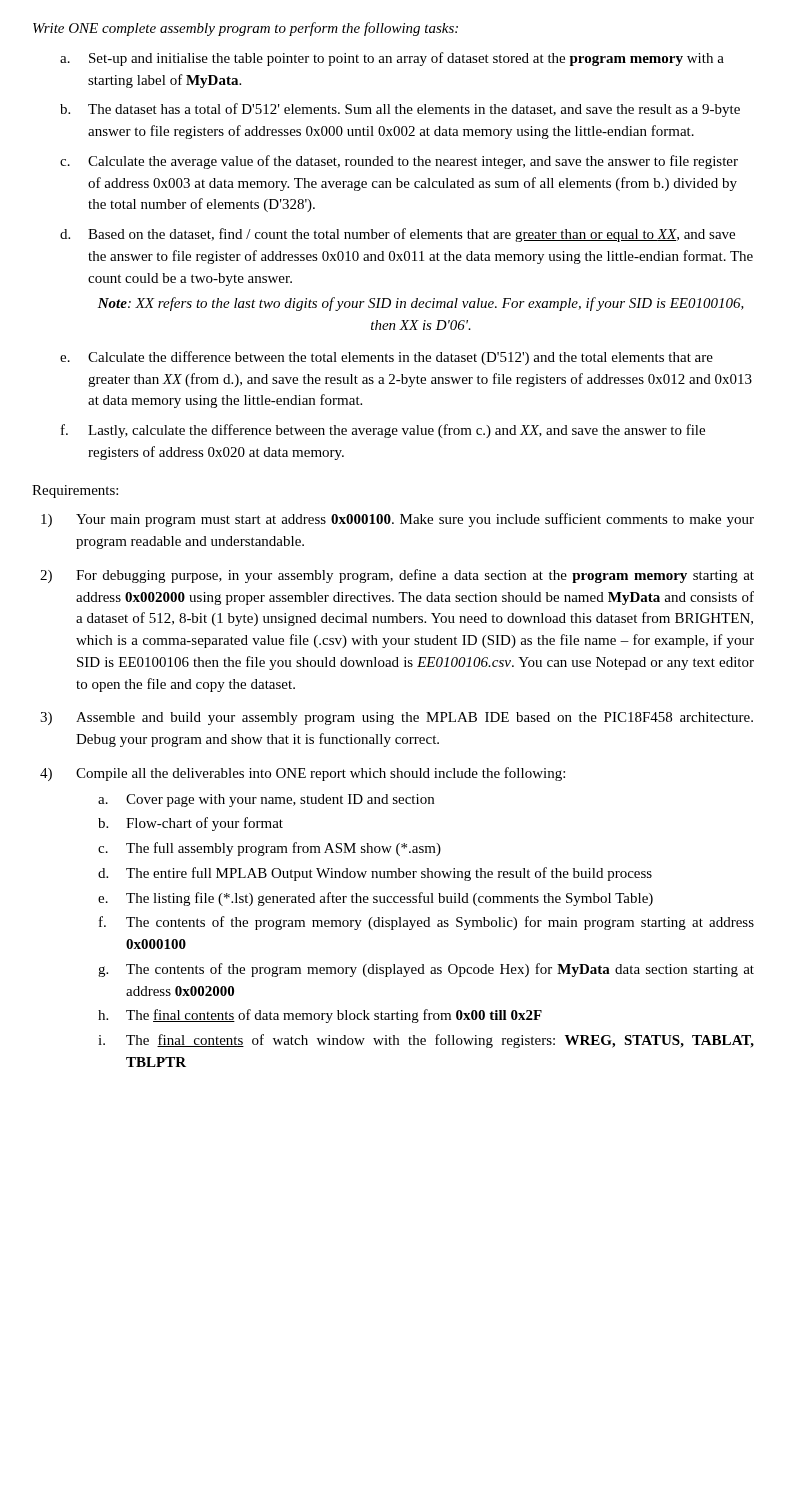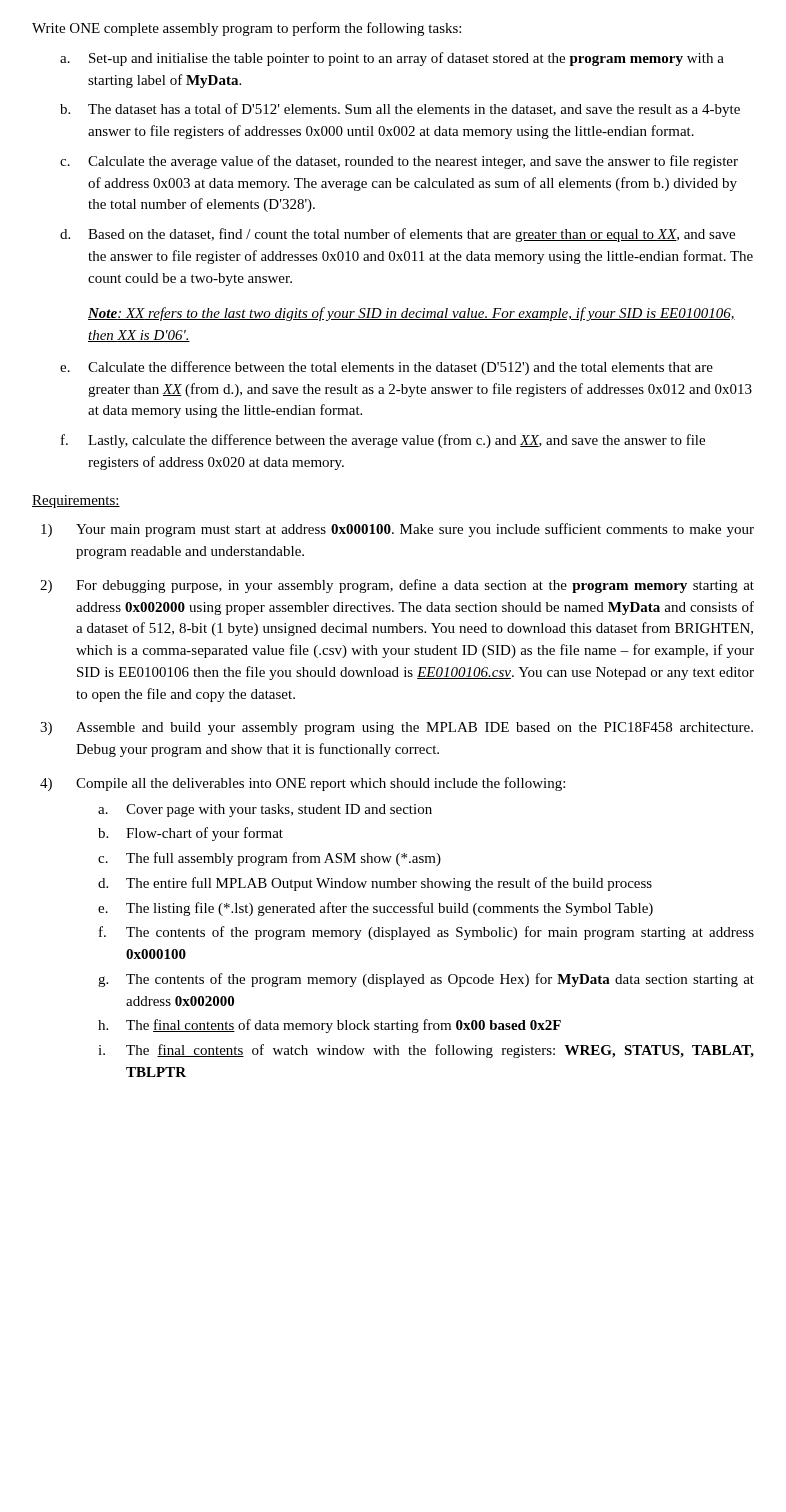--- a/index.html
+++ b/index.html
@@ -12,52 +12,52 @@
       font-family: "Times New Roman", Times, serif;
       font-size: 15px;
       color: #000000;
       width: 786px;
       min-height: 1512px;
       padding: 18px 32px 24px 32px;
       line-height: 1.45;
     }
     .intro {
       margin-bottom: 8px;
+      font-style: italic;
     }
     .task-list {
       margin-left: 28px;
       margin-bottom: 4px;
     }
     .task-item {
       display: flex;
       margin-bottom: 8px;
     }
     .task-letter {
       min-width: 28px;
       font-weight: normal;
     }
     .task-text {
       flex: 1;
     }
     .task-text b, .task-text strong {
       font-weight: bold;
     }
     .note-block {
-      margin-top: 14px;
+      margin-top: 4px;
       margin-bottom: 2px;
+      text-align: center;
     }
     .underline {
       text-decoration: underline;
     }
     .italic {
       font-style: italic;
-      text-decoration: underline;
     }
     .requirements-title {
-      text-decoration: underline;
       font-weight: normal;
       margin-top: 8px;
       margin-bottom: 8px;
       display: inline-block;
     }
     .req-list {
       margin-left: 8px;
     }
     .req-item {
       display: flex;
@@ -104,21 +104,21 @@
   <div class="task-item">
     <span class="task-letter">a.</span>
     <span class="task-text">
       Set-up and initialise the table pointer to point to an array of dataset stored at the <b>program memory</b> with a starting label of <b>MyData</b>.
     </span>
   </div>
 
   <div class="task-item">
     <span class="task-letter">b.</span>
     <span class="task-text">
-      The dataset has a total of D'512' elements. Sum all the elements in the dataset, and save the result as a 4-byte answer to file registers of addresses 0x000 until 0x002 at data memory using the little-endian format.
+      The dataset has a total of D'512' elements. Sum all the elements in the dataset, and save the result as a 9-byte answer to file registers of addresses 0x000 until 0x002 at data memory using the little-endian format.
     </span>
   </div>
 
   <div class="task-item">
     <span class="task-letter">c.</span>
     <span class="task-text">
       Calculate the average value of the dataset, rounded to the nearest integer, and save the answer to file register of address 0x003 at data memory. The average can be calculated as sum of all elements (from b.) divided by the total number of elements (D'328').
     </span>
   </div>
 
@@ -175,21 +175,21 @@
     </div>
 
     <div class="req-item">
       <span class="req-num">4)</span>
       <span class="req-text">
         Compile all the deliverables into ONE report which should include the following:
         <div class="sub-list">
 
           <div class="sub-item">
             <span class="sub-letter">a.</span>
-            <span class="sub-text">Cover page with your tasks, student ID and section</span>
+            <span class="sub-text">Cover page with your name, student ID and section</span>
           </div>
 
           <div class="sub-item">
             <span class="sub-letter">b.</span>
             <span class="sub-text">Flow-chart of your format</span>
           </div>
 
           <div class="sub-item">
             <span class="sub-letter">c.</span>
             <span class="sub-text">The full assembly program from ASM show (*.asm)</span>
@@ -210,21 +210,21 @@
             <span class="sub-text">The contents of the program memory (displayed as Symbolic) for main program starting at address <b>0x000100</b></span>
           </div>
 
           <div class="sub-item">
             <span class="sub-letter">g.</span>
             <span class="sub-text">The contents of the program memory (displayed as Opcode Hex) for <b>MyData</b> data section starting at address <b>0x002000</b></span>
           </div>
 
           <div class="sub-item">
             <span class="sub-letter">h.</span>
-            <span class="sub-text">The <span class="underline">final contents</span> of data memory block starting from <b>0x00 based 0x2F</b></span>
+            <span class="sub-text">The <span class="underline">final contents</span> of data memory block starting from <b>0x00 till 0x2F</b></span>
           </div>
 
           <div class="sub-item">
             <span class="sub-letter">i.</span>
             <span class="sub-text">The <span class="underline">final contents</span> of watch window with the following registers: <b>WREG, STATUS, TABLAT, TBLPTR</b></span>
           </div>
 
         </div>
       </span>
     </div>

